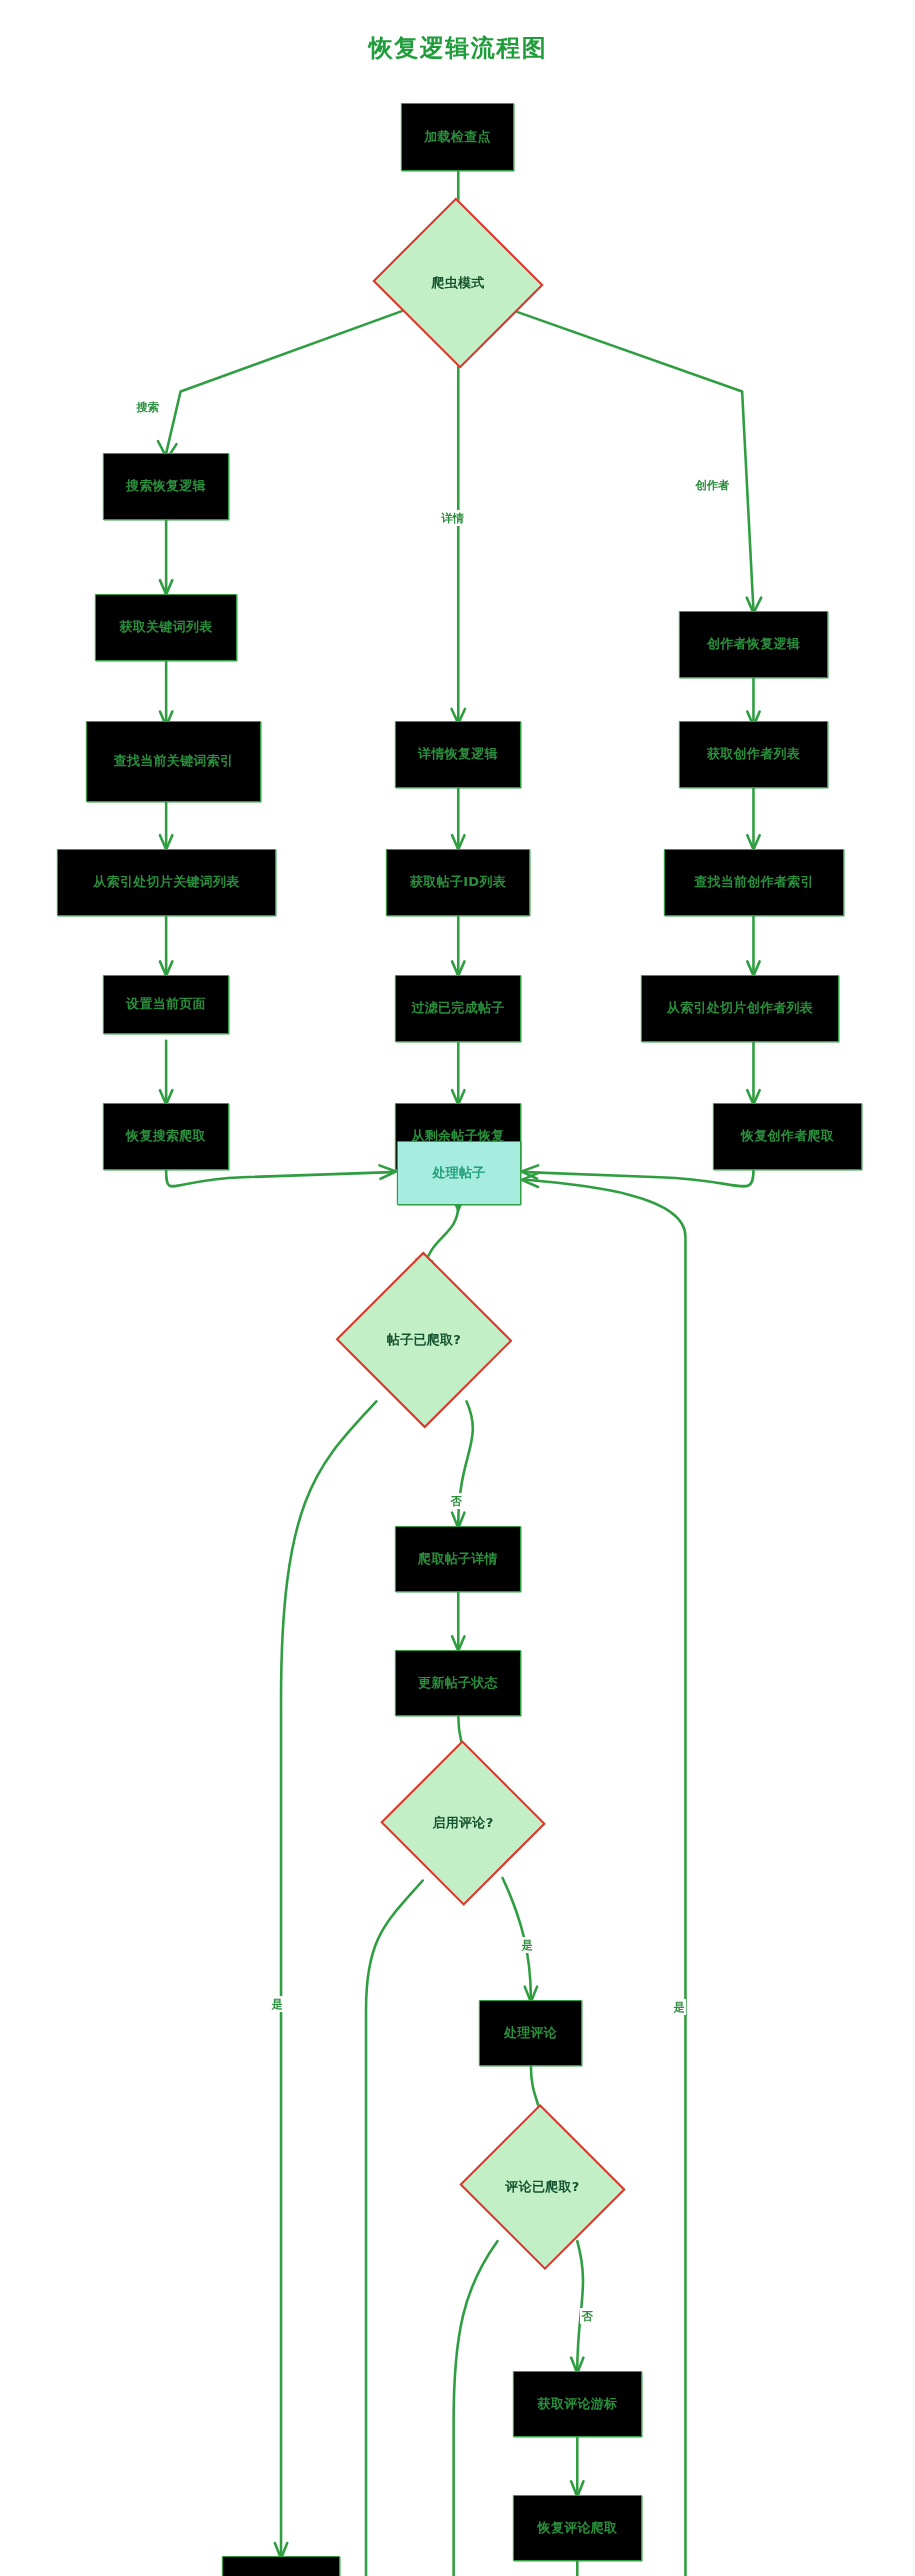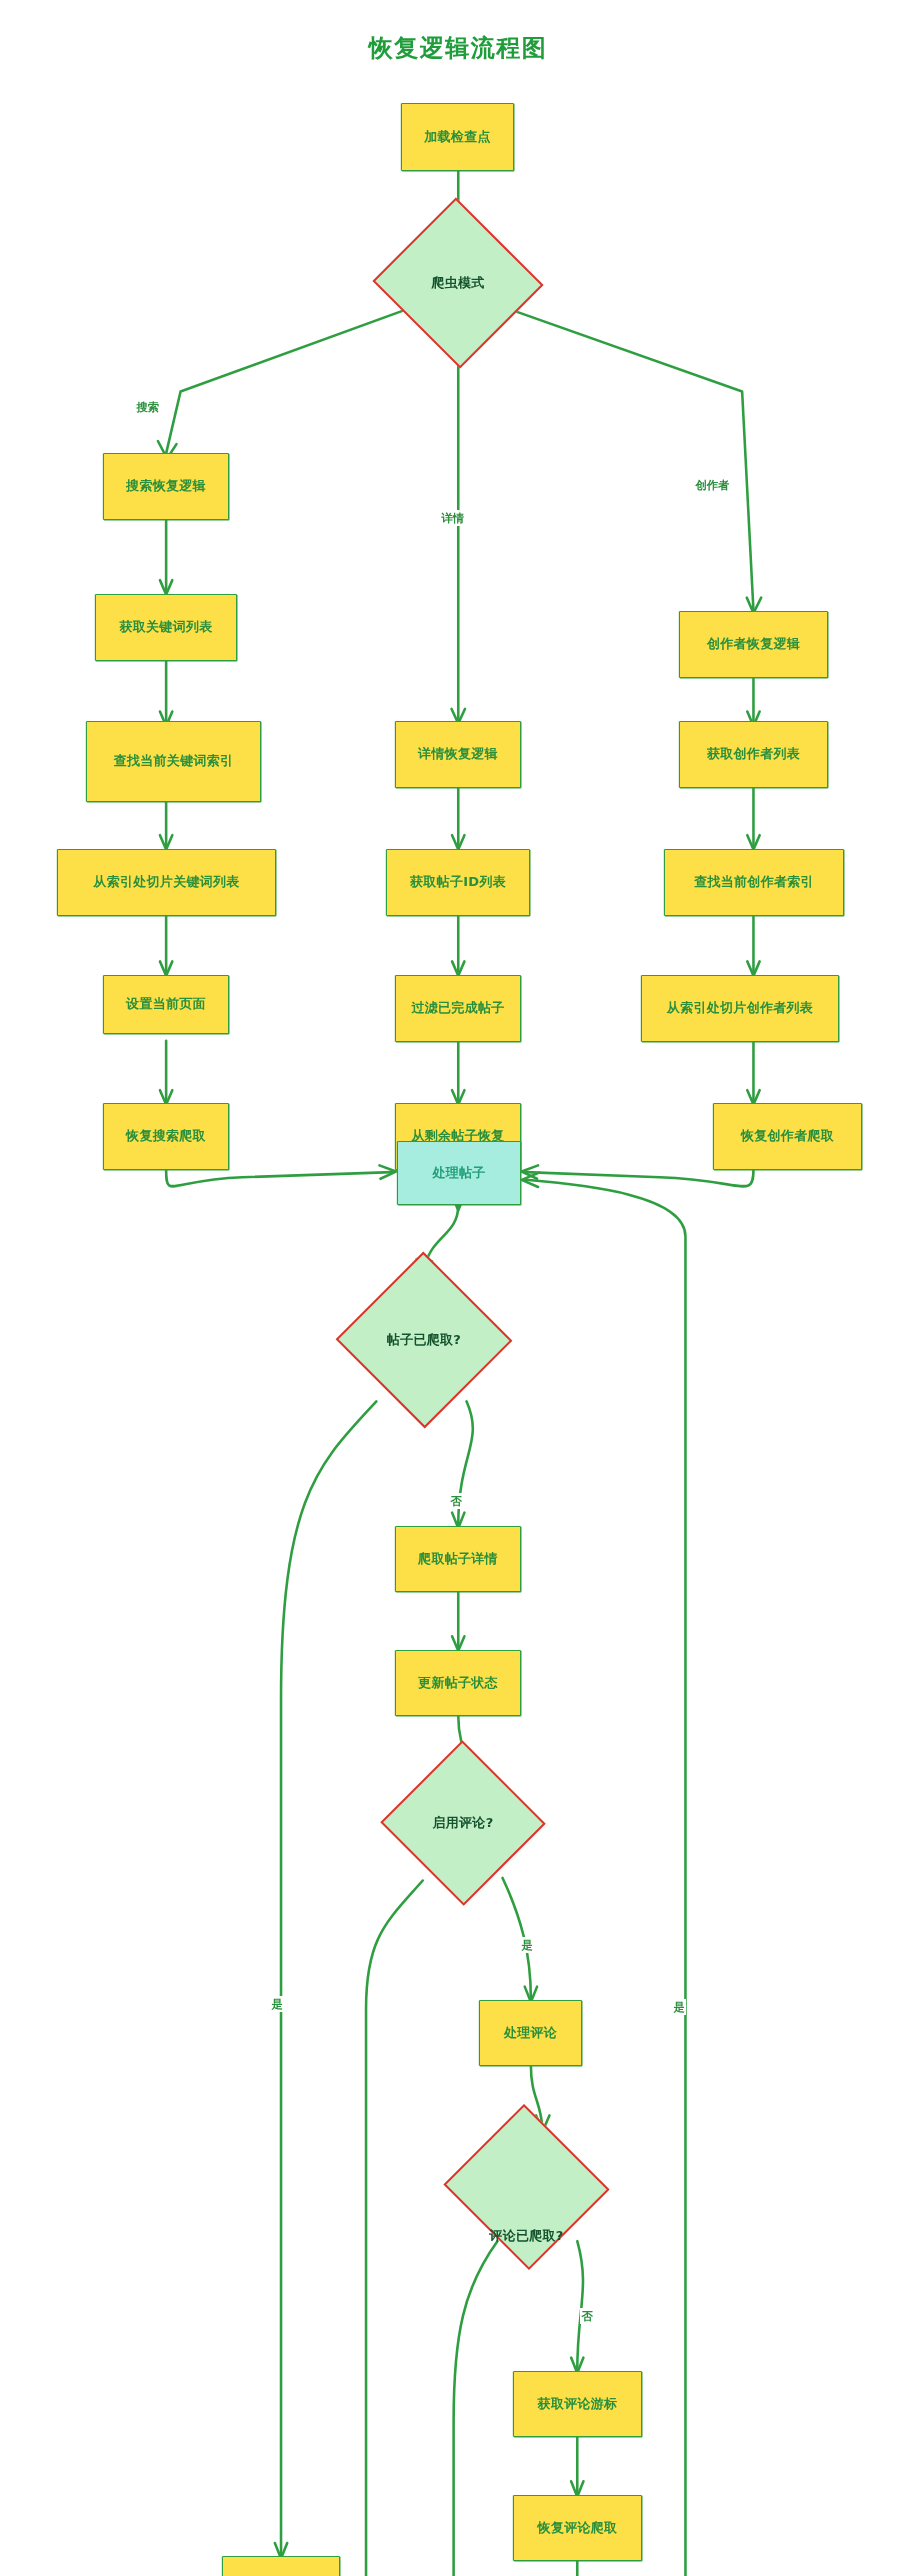--- a/index.html
+++ b/index.html
@@ -14,21 +14,21 @@
   
   .node{
     position:absolute;
     box-sizing:border-box;
     display:flex;align-items:center;justify-content:center;
     text-align:center;
     line-height:1.15;
     letter-spacing:0.3px;
   }
   .proc{
-    background:#fde047;
+    background:#000000;
     border:1.5px solid #2f9e41;
     border-radius:1px;
     color:#2a8f3c;
     font-size:13px;
     font-weight:600;
     box-shadow:0.5px 0.5px 0 #2f9e41, -0.5px 0 0 rgba(47,158,65,.35);
   }
   .proc.special{
     background:#a6ecdf;
     border-color:#2f9e41;
@@ -259,21 +259,21 @@
 
   <div class="node diamond" style="left:404px;top:1765px;width:118px;height:116px;">
     <span class="dshape"></span>
     <span class="dlabel">启用评论?</span>
   </div>
 
   <div class="node proc" style="left:479px;top:2000px;width:103px;height:66px;">
     <span>处理评论</span>
   </div>
 
-  <div class="node diamond" style="left:466px;top:2130px;width:121px;height:114px;align-items:flex-end;">
+  <div class="node diamond" style="left:482px;top:2130px;width:121px;height:114px;">
     <span class="dshape"></span>
     <span class="dlabel">评论已爬取?</span>
   </div>
 
   <div class="node proc" style="left:513px;top:2371px;width:129px;height:66px;">
     <span>获取评论游标</span>
   </div>
   <div class="node proc" style="left:513px;top:2495px;width:129px;height:66px;">
     <span>恢复评论爬取</span>
   </div>

